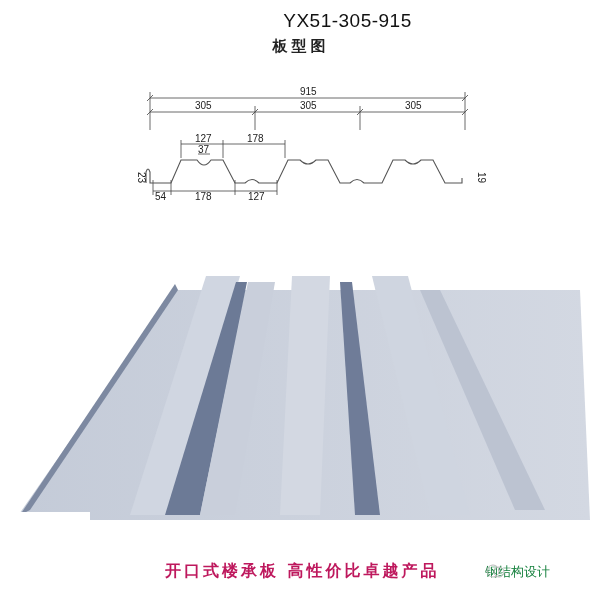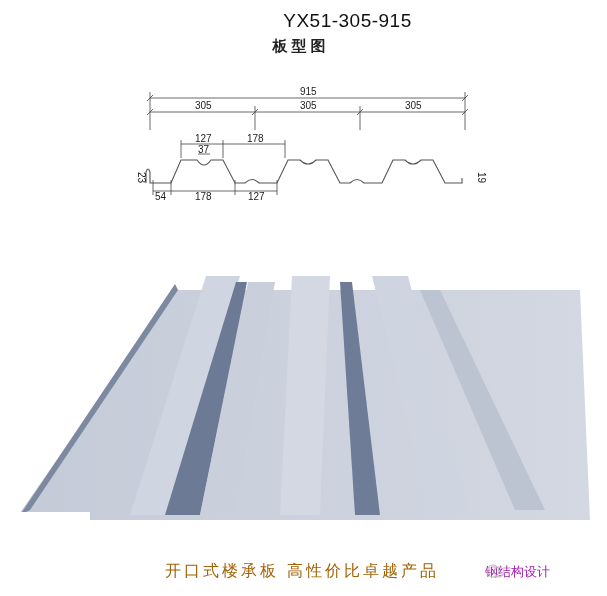--- a/index.html
+++ b/index.html
@@ -1,22 +1,22 @@
 <!DOCTYPE html>
 <html><head>
 <meta charset="utf-8">
 <style>
   html,body{margin:0;padding:0;background:#fff;}
   body{width:607px;height:596px;position:relative;overflow:hidden;font-family:"DejaVu Sans","Liberation Sans",sans-serif;}
   .title{position:absolute;left:0;width:607px;top:10px;text-align:center;font-size:19px;color:#111;letter-spacing:0.5px;font-family:"Liberation Sans",sans-serif;padding-left:44px;}
   .subtitle{position:absolute;left:0;width:602px;top:37px;text-align:center;font-size:15px;font-weight:bold;color:#222;letter-spacing:4px;}
   svg{position:absolute;left:0;top:0;}
   .dimtxt{font-family:"Liberation Sans",sans-serif;font-size:10px;fill:#222;}
-  .caption{position:absolute;left:165px;top:561px;font-size:16px;font-weight:normal;color:#a16207;letter-spacing:3px;white-space:nowrap;}
-  .watermark{position:absolute;left:485px;top:563px;font-size:13px;color:#a21caf;white-space:nowrap;display:flex;align-items:center;gap:6px;}
+  .caption{position:absolute;left:165px;top:561px;font-size:16px;font-weight:bold;color:#be185d;letter-spacing:3px;white-space:nowrap;}
+  .watermark{position:absolute;left:485px;top:563px;font-size:13px;color:#15803d;white-space:nowrap;display:flex;align-items:center;gap:6px;}
   .wm-icon{width:22px;height:16px;}
 </style>
 </head>
 <body>
 
 <div class="title">YX51-305-915</div>
 <div class="subtitle">板型图</div>
 
 <svg width="607" height="250">
   <g stroke="#444" stroke-width="0.8" fill="none">

